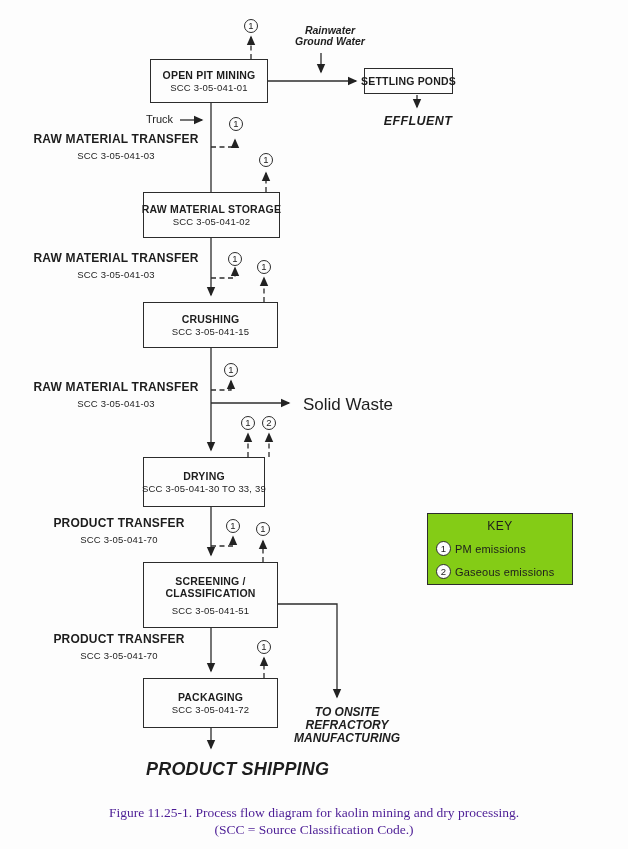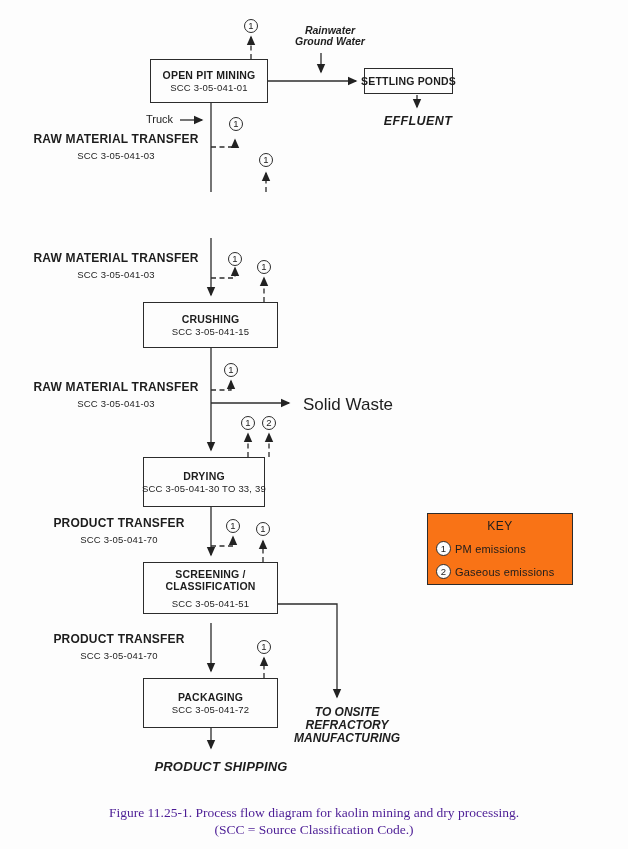--- a/index.html
+++ b/index.html
@@ -20,21 +20,21 @@
   .xfer .n{font-weight:bold;font-size:12px;letter-spacing:.2px;white-space:nowrap;}
   .xfer .s{font-size:9.5px;margin-top:4px;letter-spacing:.2px;}
   .lbl{position:absolute;z-index:2;white-space:nowrap;}
   .lbl.b{font-weight:bold;}
   .circ{
     position:absolute;z-index:3;width:14px;height:14px;border:1.3px solid #2c2c2c;
     border-radius:50%;background:#fdfdfd;display:flex;align-items:center;justify-content:center;
     font-size:9.5px;line-height:1;box-sizing:border-box;
   }
   .keybox{
-    position:absolute;z-index:2;border:1.5px solid #2c2c2c;background:#f97316;
+    position:absolute;z-index:2;border:1.5px solid #2c2c2c;background:#84cc16;
     box-sizing:border-box;
   }
   .keybox .kt{text-align:center;font-size:12px;letter-spacing:.5px;margin-top:5px;}
   .krow{display:flex;align-items:center;gap:4px;margin:8px 0 0 8px;}
   .krow .kc{
     width:15px;height:15px;border:1.3px solid #2c2c2c;border-radius:50%;flex:0 0 auto;
     display:flex;align-items:center;justify-content:center;font-size:9.5px;background:#fdfdfd;
     box-sizing:border-box;
   }
   .krow .kl{font-size:11px;letter-spacing:.2px;}
@@ -88,32 +88,36 @@
 
   <div class="box" style="left:150px;top:59px;width:118px;height:44px;">
     <div class="t">OPEN PIT MINING</div>
     <div class="s">SCC 3-05-041-01</div>
   </div>
 
   <div class="box" style="left:364px;top:68px;width:89px;height:26px;">
     <div class="t">SETTLING PONDS</div>
   </div>
 
+  <div class="box" style="left:143px;top:192px;width:137px;height:46px;">
+    <div class="t">RAW MATERIAL STORAGE</div>
+    <div class="s">SCC 3-05-041-02</div>
+  </div>
 
   <div class="box" style="left:143px;top:302px;width:135px;height:46px;">
     <div class="t">CRUSHING</div>
     <div class="s">SCC 3-05-041-15</div>
   </div>
 
   <div class="box" style="left:143px;top:457px;width:122px;height:50px;">
     <div class="t">DRYING</div>
     <div class="s">SCC 3-05-041-30 TO 33, 39</div>
   </div>
 
-  <div class="box screen" style="left:143px;top:562px;width:135px;height:52px;">
+  <div class="box screen" style="left:143px;top:562px;width:135px;height:66px;">
     <div class="t">SCREENING /</div>
     <div class="t">CLASSIFICATION</div>
     <div class="s">SCC 3-05-041-51</div>
   </div>
 
   <div class="box" style="left:143px;top:678px;width:135px;height:50px;">
     <div class="t">PACKAGING</div>
     <div class="s">SCC 3-05-041-72</div>
   </div>
 
@@ -121,21 +125,21 @@
     <div>Rainwater</div>
     <div>Ground Water</div>
   </div>
 
   <div class="lbl" style="left:146px;top:113px;font-size:11px;text-align:center;">Truck</div>
 
   <div class="lbl b center" style="left:377px;top:114px;width:82px;font-size:12.5px;letter-spacing:.4px;">EFFLUENT</div>
 
   <div class="lbl" style="left:303px;top:395px;font-size:17px;">Solid Waste</div>
 
-  <div class="lbl b center" style="left:146px;top:759px;width:150px;font-size:13px;letter-spacing:.2px;">PRODUCT SHIPPING</div>
+  <div class="lbl b center" style="left:146px;top:759px;width:150px;font-size:18px;letter-spacing:.2px;">PRODUCT SHIPPING</div>
 
   <div class="lbl b center" style="left:282px;top:706px;width:130px;font-size:12px;line-height:13px;">
     <div>TO ONSITE</div>
     <div>REFRACTORY</div>
     <div>MANUFACTURING</div>
   </div>
 
   <div class="xfer" style="left:26px;top:132px;width:180px;">
     <div class="n">RAW MATERIAL TRANSFER</div>
     <div class="s">SCC 3-05-041-03</div>

